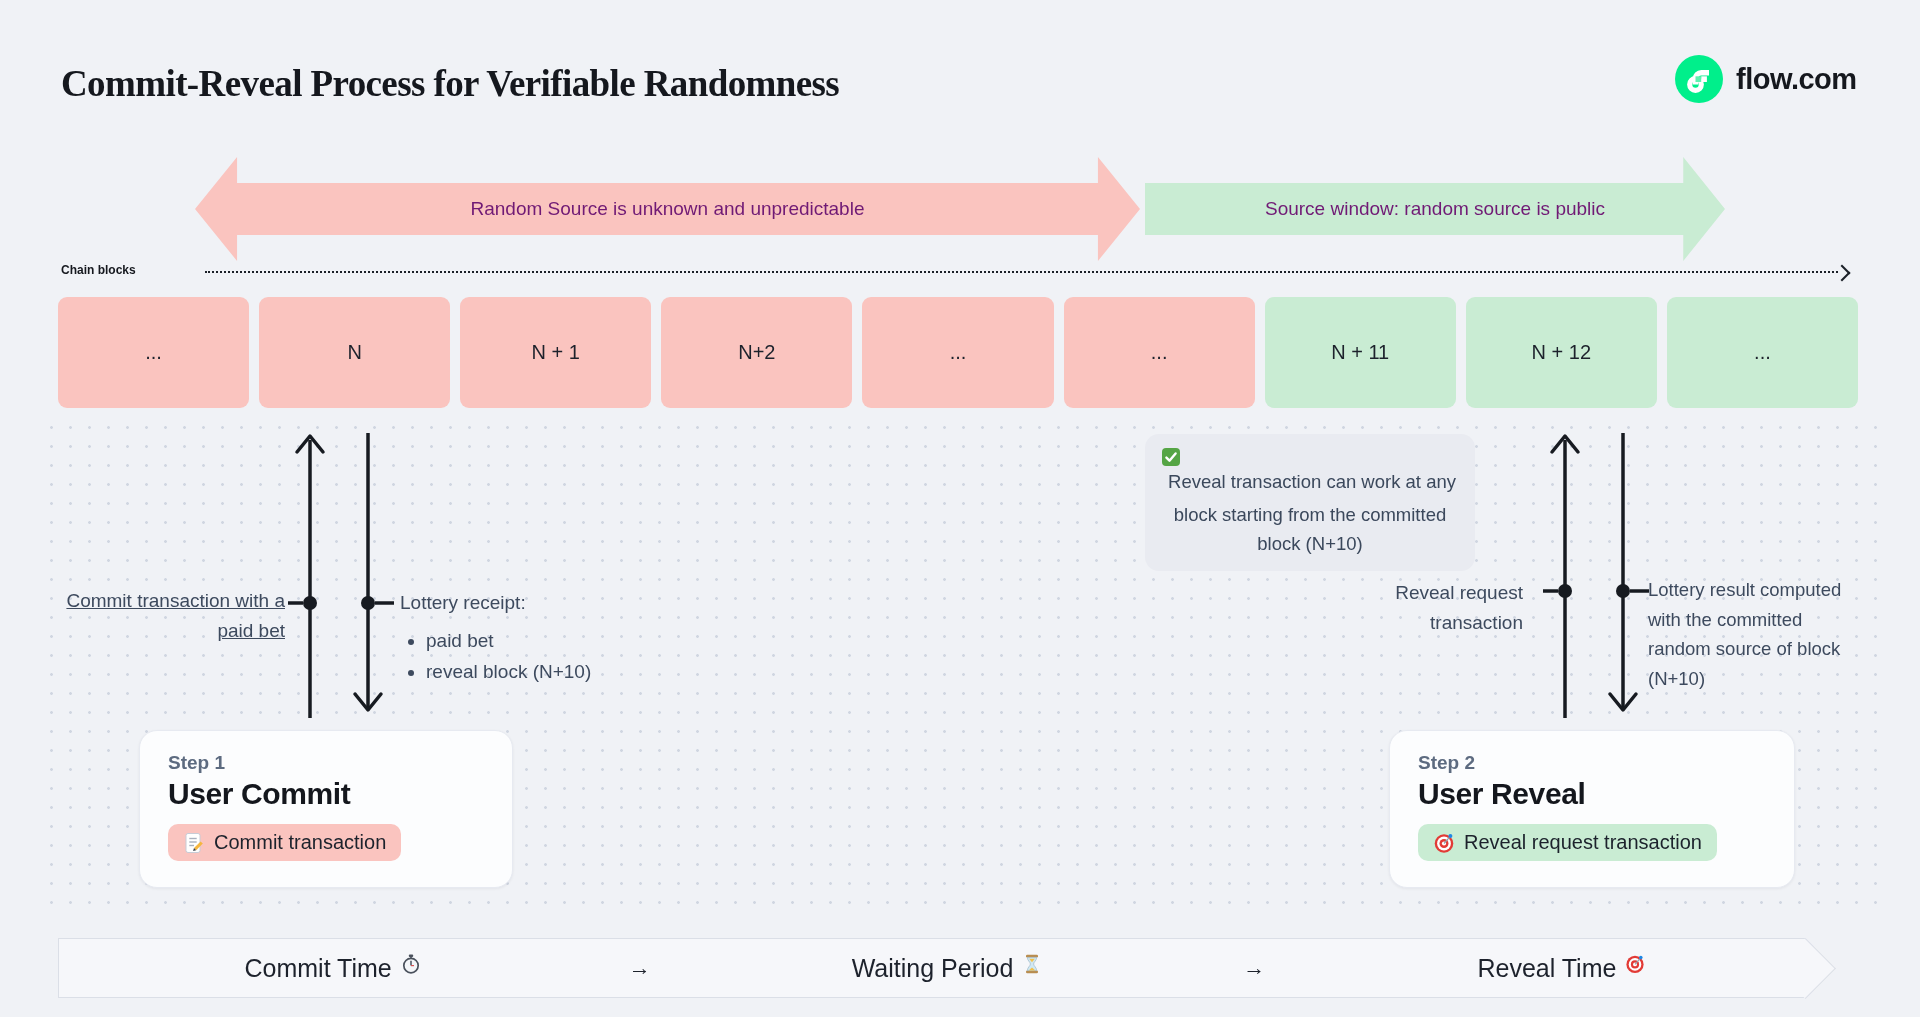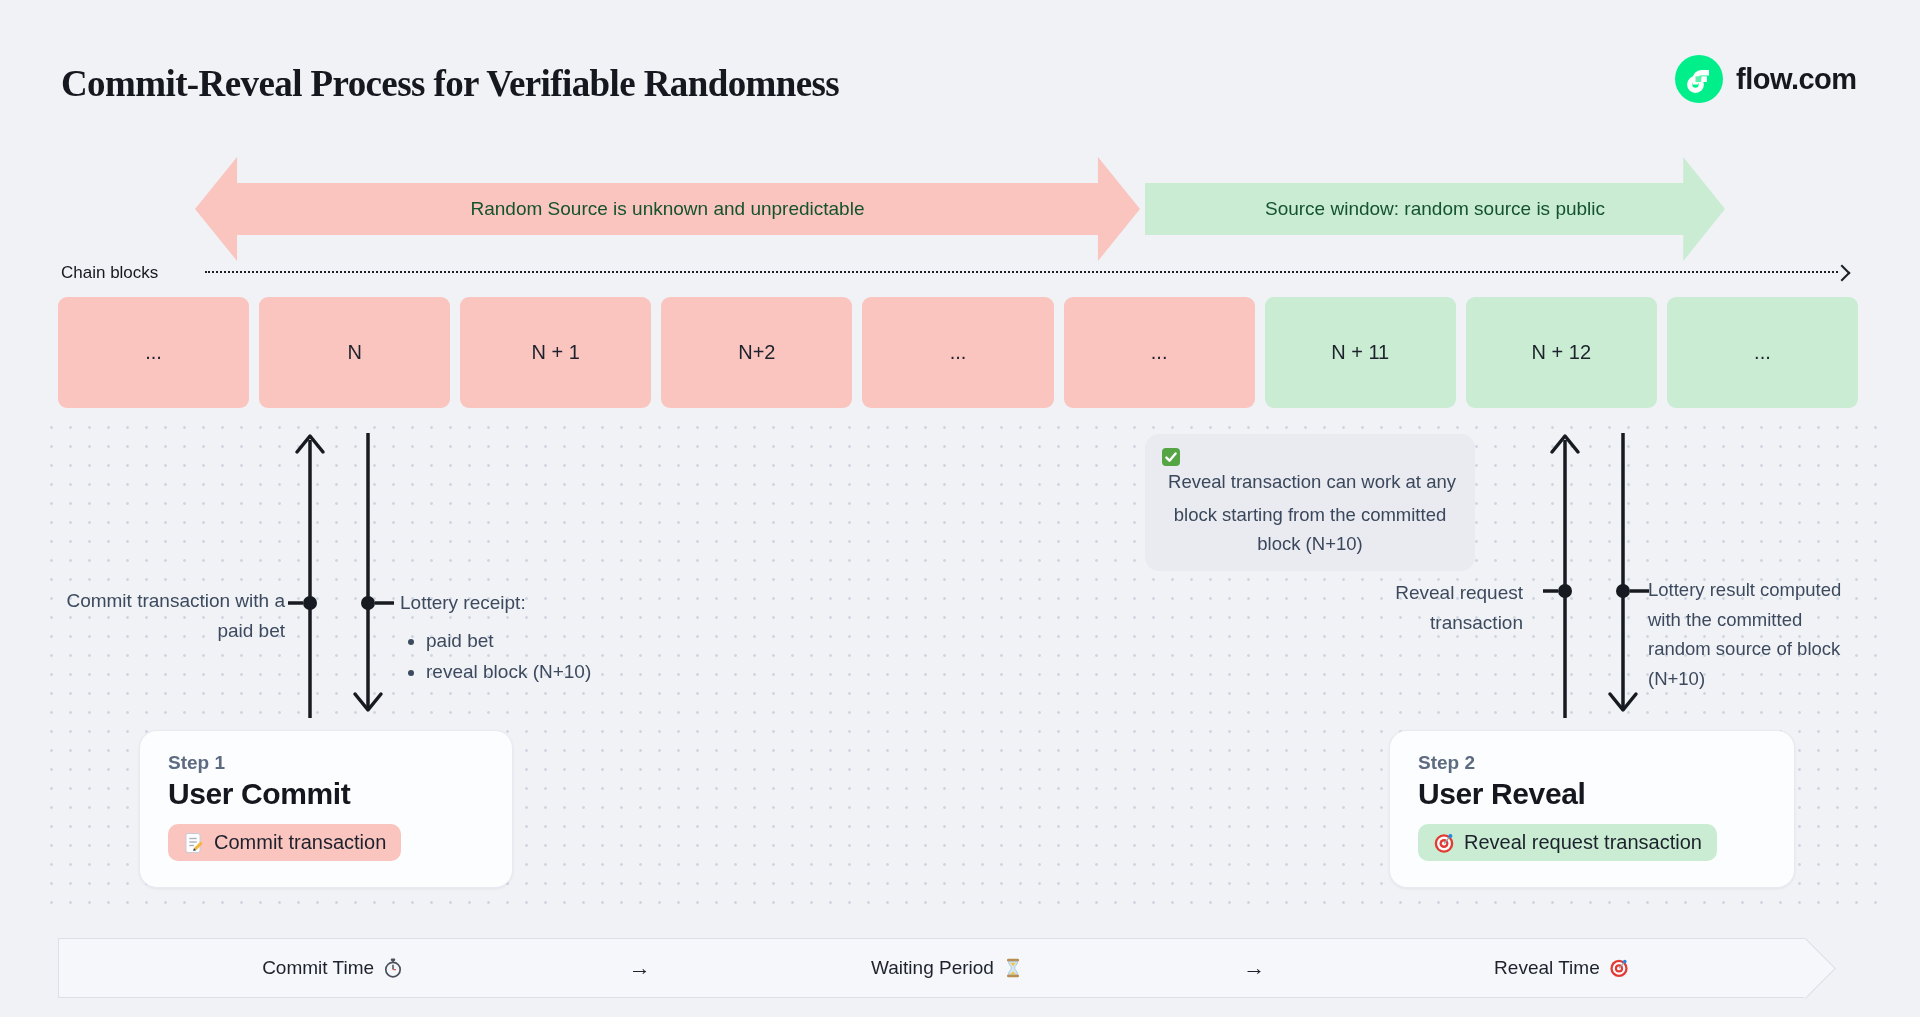--- a/index.html
+++ b/index.html
@@ -11,32 +11,32 @@
   }
   .abs{position:absolute;}
 
   
   .page-title{left:61px; top:62px; font-size:37px; font-weight:600; letter-spacing:-.6px; color:#15181e;font-family:Liberation Serif, serif;}
   .brand{left:1675px; top:55px; display:flex; align-items:center; gap:13px;}
   .brand-text{font-size:29px; font-weight:800; color:#15181e; letter-spacing:-.5px;}
 
   
   .phase-arrow{height:104px; display:flex; align-items:center; justify-content:center;
-    font-size:19px; color:#14532d;}
+    font-size:19px; color:#701a75;}
   .phase-arrow.pink{
     left:195px; top:157px; width:945px; background:#fac4bf;
     clip-path:polygon(0 50%, 4.45% 0, 4.45% 25%, 95.55% 25%, 95.55% 0, 100% 50%, 95.55% 100%, 95.55% 75%, 4.45% 75%, 4.45% 100%);
   }
   .phase-arrow.green{
     left:1145px; top:157px; width:580px; background:#c9ecd3;
     clip-path:polygon(0 25%, 92.8% 25%, 92.8% 0, 100% 50%, 92.8% 100%, 92.8% 75%, 0 75%);
   }
 
   
-  .chain-label{left:61px; top:263px; font-size:17px; font-weight:400; color:#15181e;}
+  .chain-label{left:61px; top:263px; font-size:12px; font-weight:700; color:#15181e;}
   .chain-dots{left:205px; top:271px; width:1633px; height:0; border-top:2.6px dotted #1b2028;}
   .chain-tip{left:1836px; top:267px; width:10px; height:10px;
     border-top:2.4px solid #1b2028; border-right:2.4px solid #1b2028; transform:rotate(45deg);}
 
   
   .blocks{left:58px; top:297px; width:1800px; height:111px; display:flex; gap:10px;}
   .block{flex:1; border-radius:9px; display:flex; align-items:center; justify-content:center;
     font-size:20px; color:#1d222c;}
   .block.pink{background:#fac4bf;}
   .block.green{background:#c9ecd3;}
@@ -48,21 +48,21 @@
 
   
   .note{background:#e9ebf1; border-radius:14px; padding:13px 16px;
     font-size:18.5px; line-height:29px; color:#3b485c; font-weight:500;}
   .note .ic{vertical-align:-4px; margin-right:4px;}
   .note1{left:460px; top:434px; width:286px;}
   .note2{left:1145px; top:434px; width:298px;text-align:center;}
 
   
   .ann{font-size:19px; line-height:30px; color:#3d4a5e; font-weight:500;}
-  .commit-tx{left:63px; top:586px; width:222px; text-align:right;}
+  .commit-tx{left:63px; top:586px; width:222px; text-align:right;text-decoration:underline;}
   .lottery-receipt{left:400px; top:588px;}
   .lottery-receipt ul{margin:8px 0 0 0; padding-left:26px;}
   .lottery-receipt li{margin:0 0 2px 0; line-height:29px;}
   .reveal-request{left:1368px; top:578px; width:155px; text-align:right;}
   .lottery-result{left:1648px; top:575px; width:222px; font-size:18.5px; line-height:29.5px;}
 
   
   .card{background:#fcfdfe; border:1px solid #e7eaf1; border-radius:18px;
     box-shadow:0 1px 3px rgba(16,24,40,.06); padding:21px 28px; box-sizing:border-box; height:158px;}
   .card1{left:139px; top:730px; width:374px;}
@@ -71,22 +71,22 @@
   .card-title{font-size:30px; font-weight:800; color:#14171d; letter-spacing:-.4px; margin-top:3px;}
   .pill{display:inline-flex; align-items:center; gap:9px; margin-top:13px;
     padding:7px 15px; border-radius:10px; font-size:20px; color:#1c222c;}
   .pill.pink{background:#fac4bf;}
   .pill.green{background:#c9ecd3;}
 
   
   .timeline{left:58px; top:938px; width:1747px; height:60px; background:#f6f7fa;
     border:1px solid #dbdfe7; border-right:none; box-sizing:border-box;
     display:flex; align-items:center; padding:0 90px 0 120px;}
-  .tl-item{flex:1; display:flex; align-items:center; justify-content:center; gap:9px;
-    font-size:19px; color:#1d222c;}
+  .tl-item{flex:1; display:flex; justify-content:center; gap:9px;
+    font-size:25px; color:#1d222c;}
   .tl-arrow{flex:1; text-align:center; font-size:22px; color:#1d222c;}
   .timeline-tip{left:1784px; top:947px; width:42px; height:42px; background:#f6f7fa;
     border-top:1px solid #dbdfe7; border-right:1px solid #dbdfe7; transform:rotate(45deg);}
 
   svg{display:block;}
   .ann-arrows{width:120px; height:295px;}
 </style>
 </head>
 <body>
 

